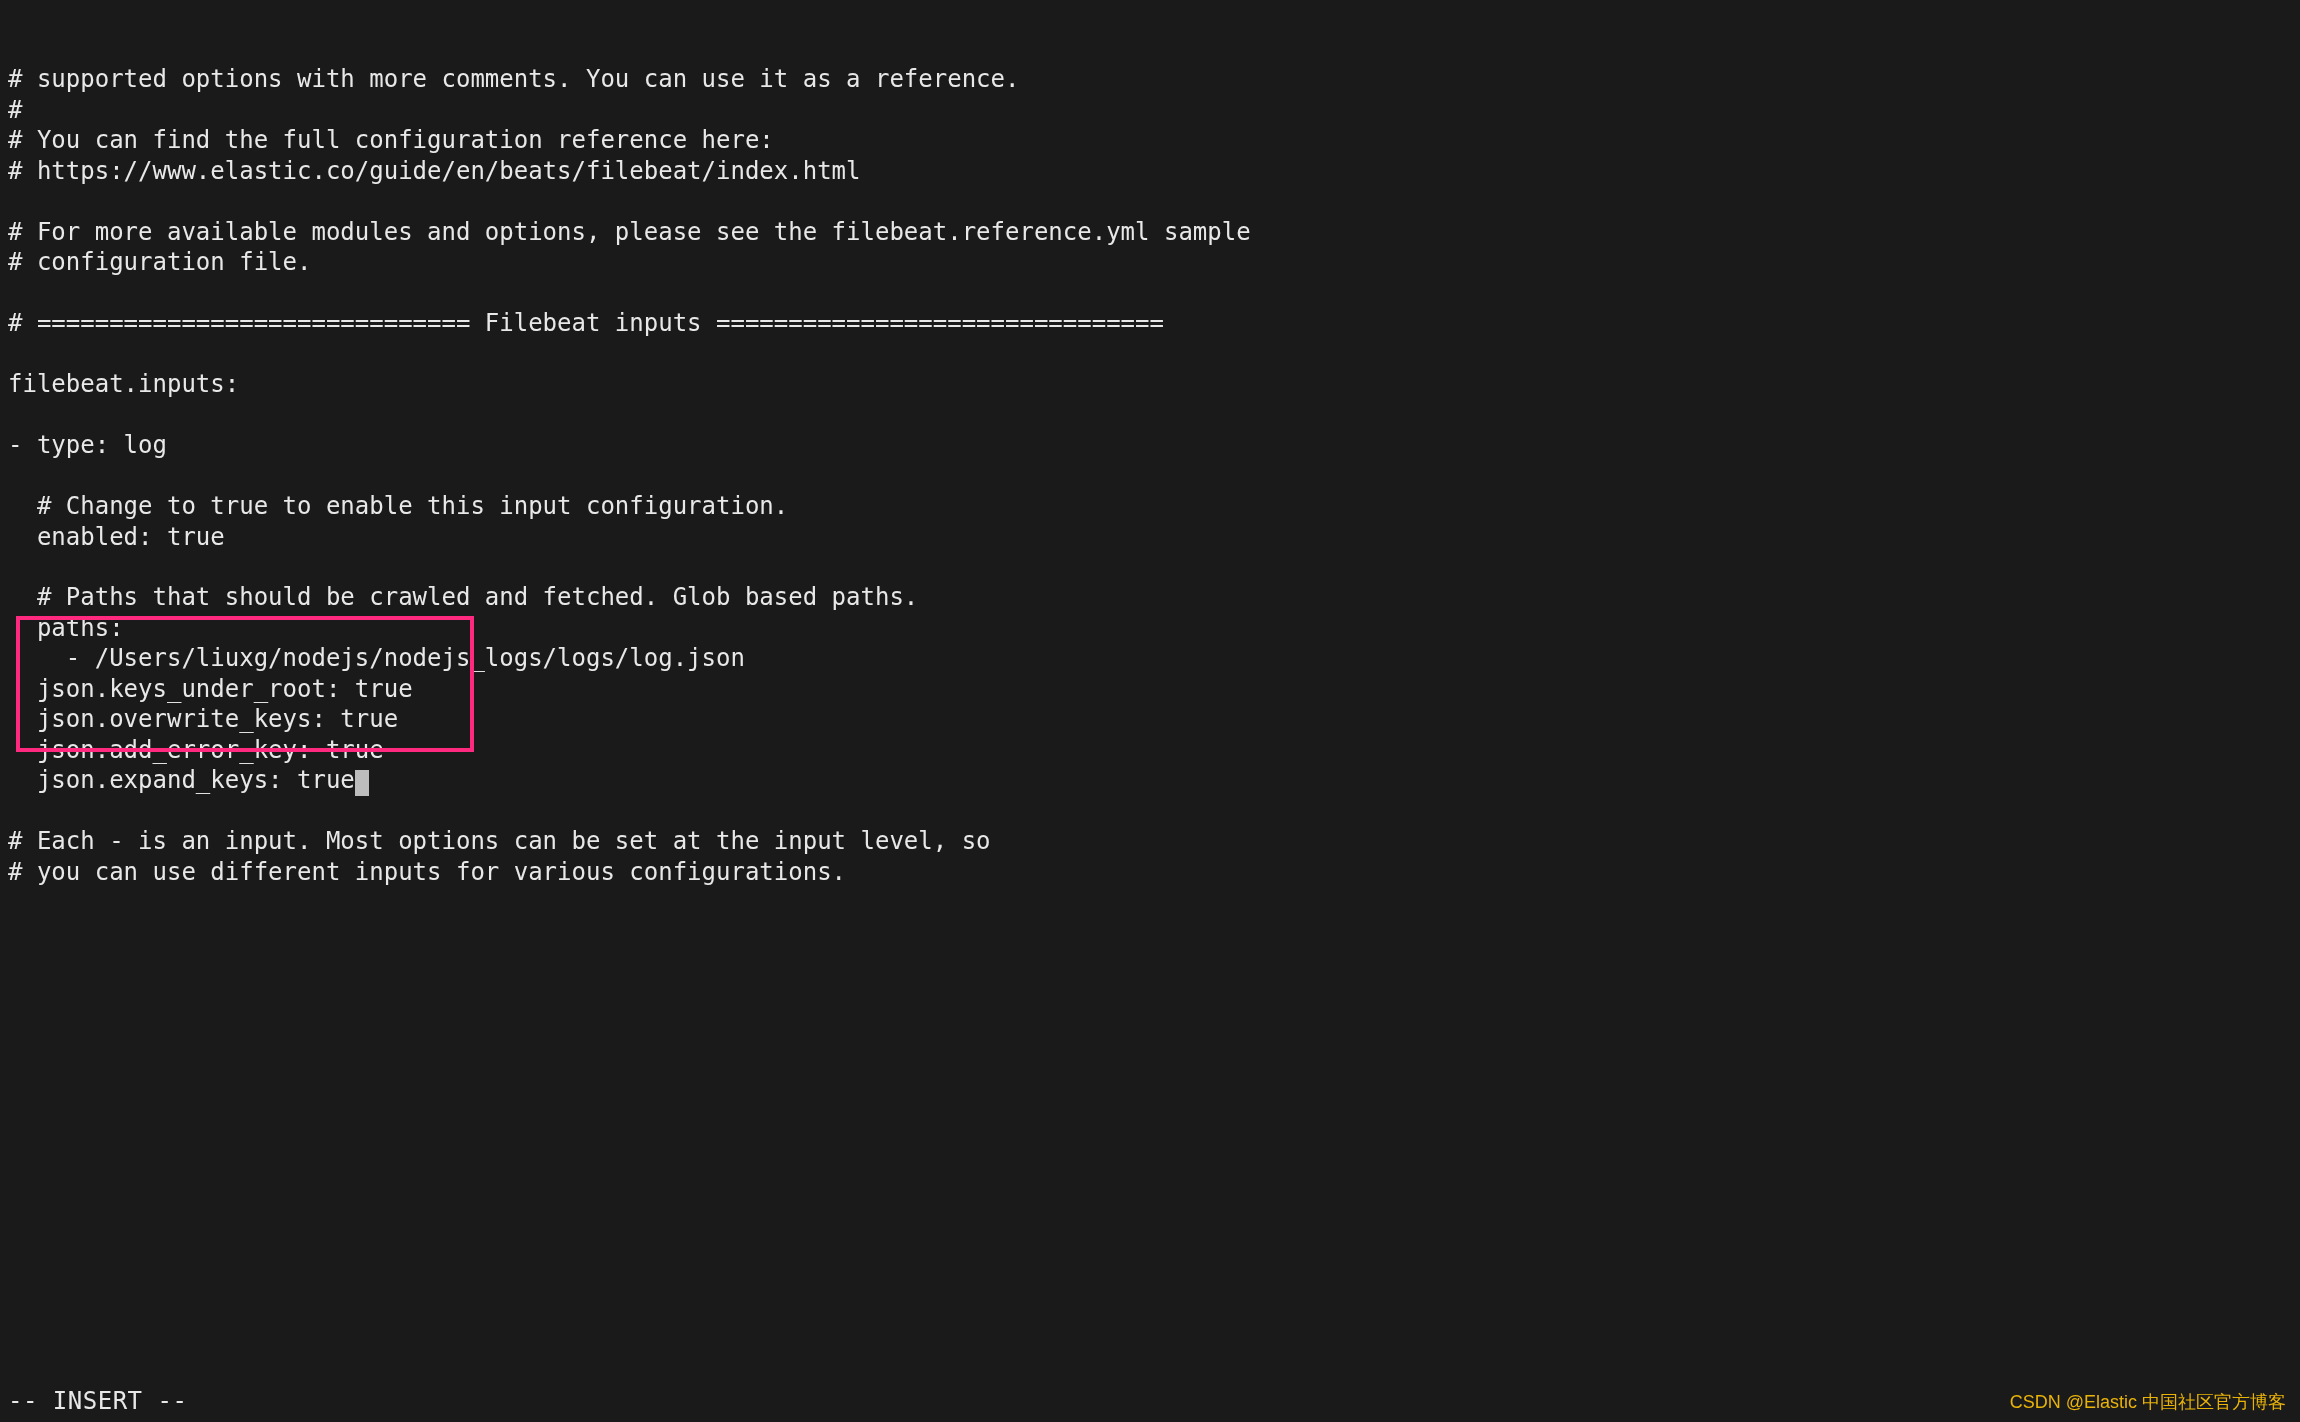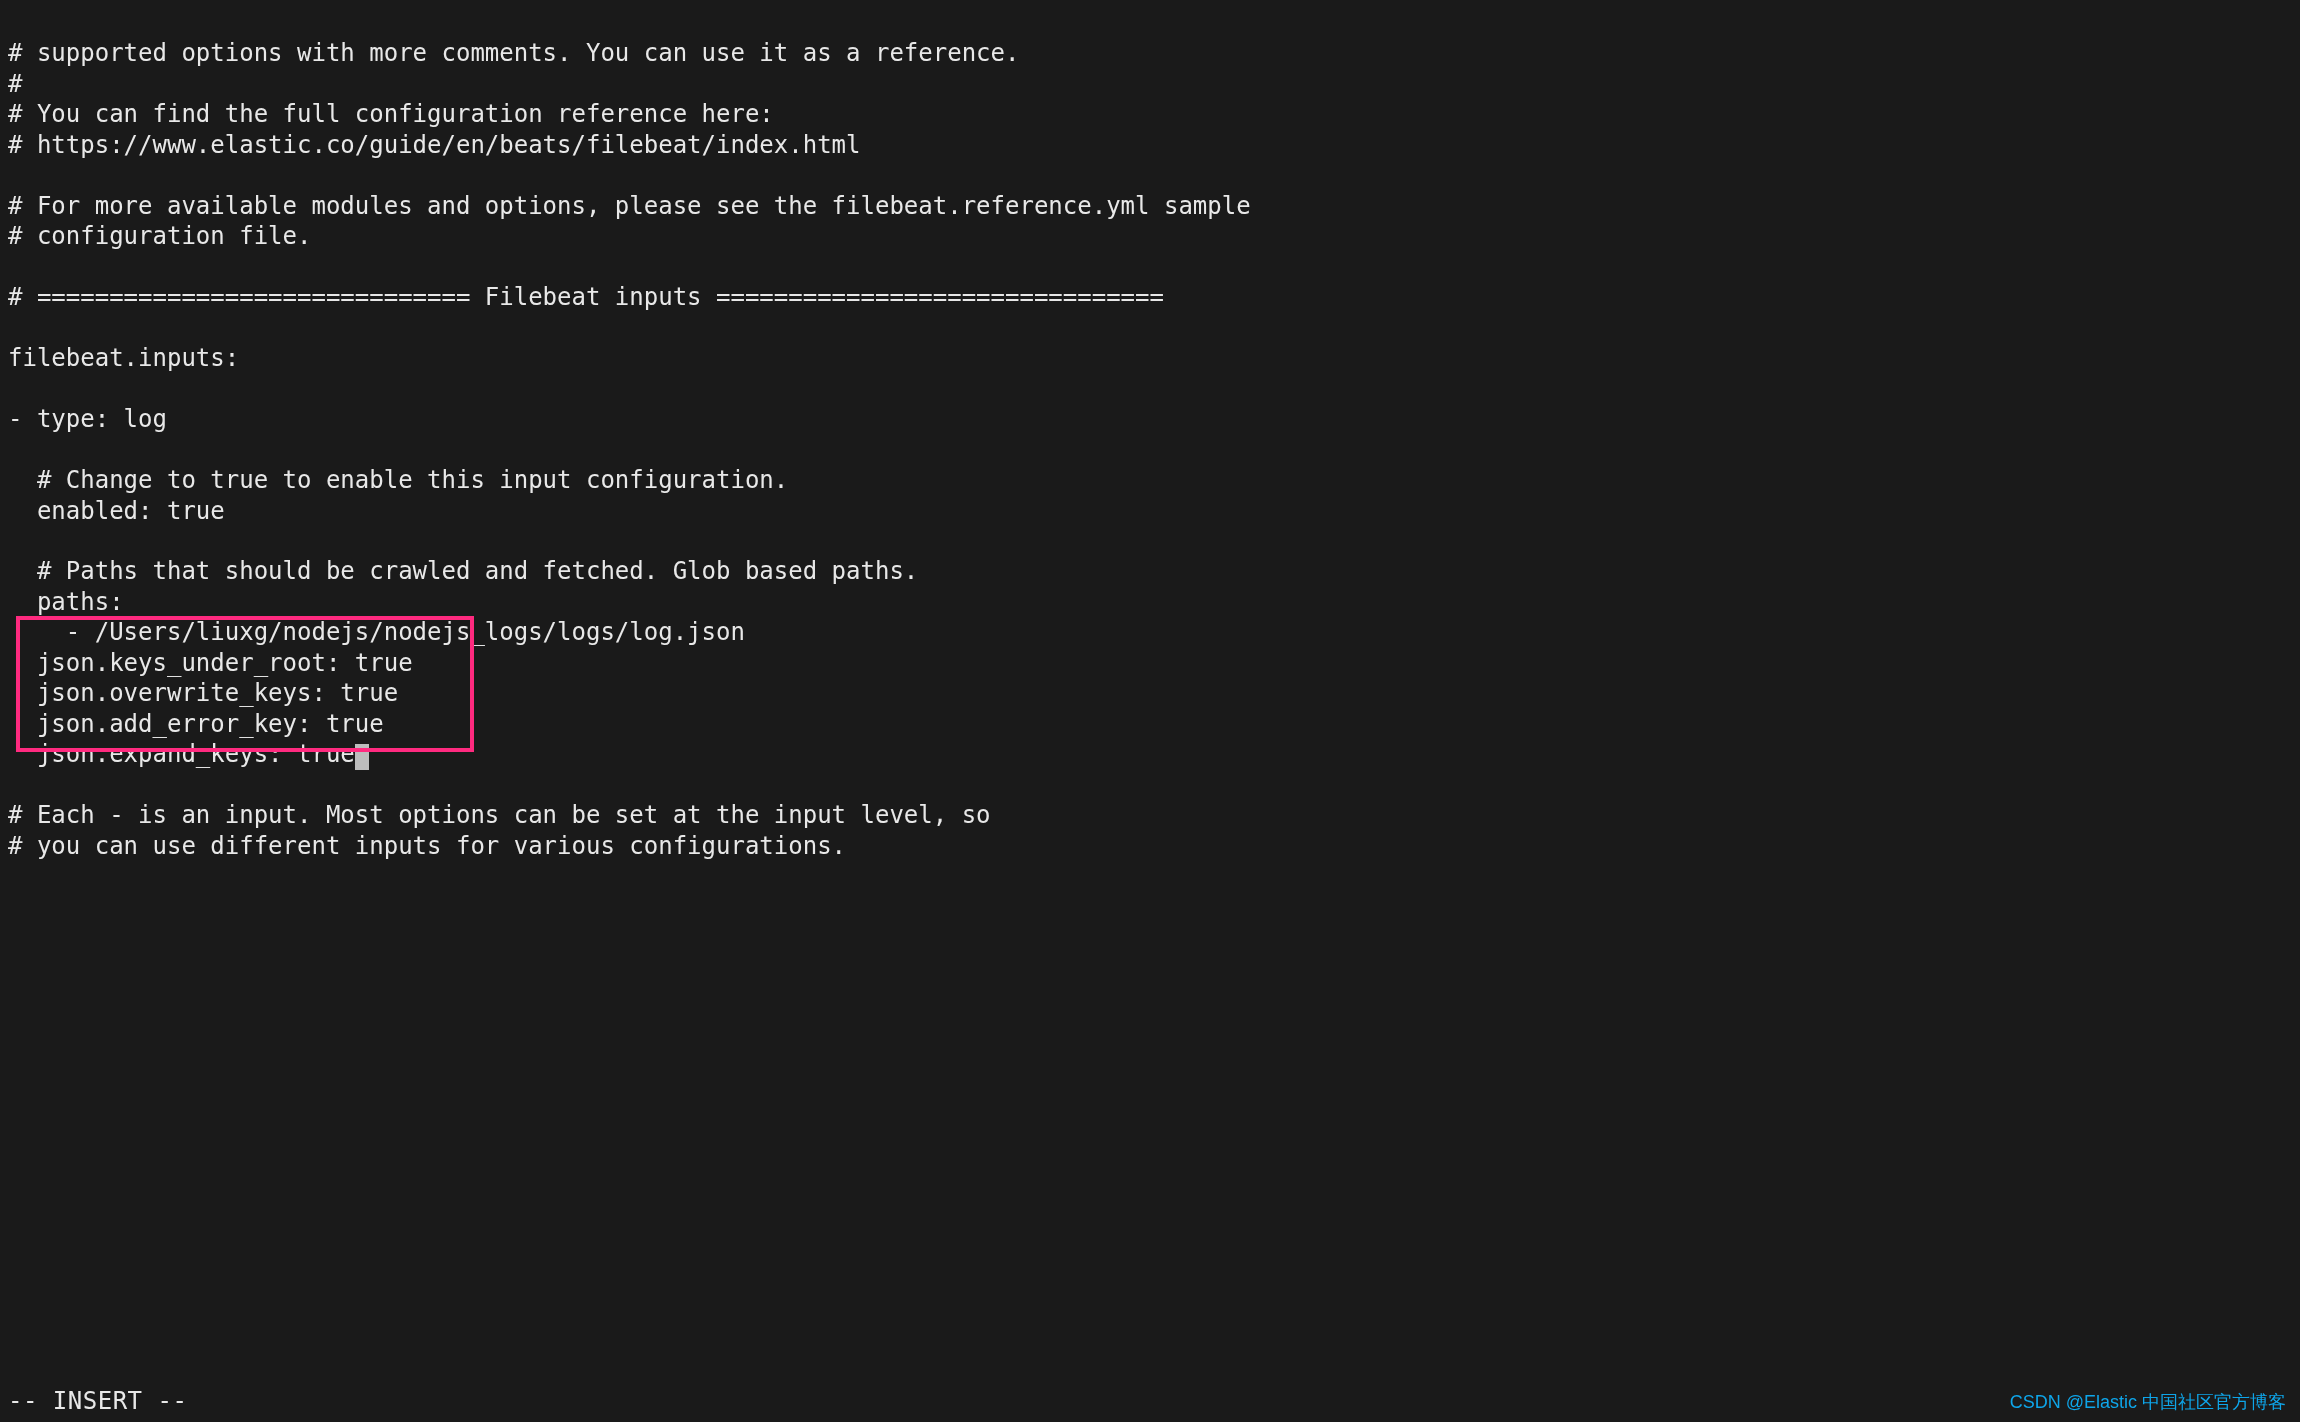--- a/index.html
+++ b/index.html
@@ -10,21 +10,22 @@
     font-family: "SF Mono", "Monaco", "Menlo", "Consolas", "DejaVu Sans Mono", monospace;
     font-size: 24px;
     line-height: 1.27;
     width: 2300px;
     height: 1422px;
     overflow: hidden;
     position: relative;
   }
   .editor {
     white-space: pre;
-    padding: 8px 8px 0 8px;
+    padding: 16px 8px 0 8px;
+    margin-top: 18px;
   }
   .highlight-box {
     position: absolute;
     border: 4px solid #ff2a7f;
     left: 16px;
     top: 616px;
     width: 450px;
     height: 128px;
     pointer-events: none;
   }
@@ -41,21 +42,21 @@
     position: absolute;
     left: 8px;
     bottom: 6px;
     font-weight: normal;
     letter-spacing: 0.5px;
   }
   .watermark {
     position: absolute;
     right: 14px;
     bottom: 8px;
-    color: #0ea5e9;
+    color: #eab308;
     font-family: sans-serif;
     font-size: 18px;
   }
 </style>
 </head>
 <body>
 
 <div class="editor">
 <span># supported options with more comments. You can use it as a reference.</span>
 <span>#</span>

